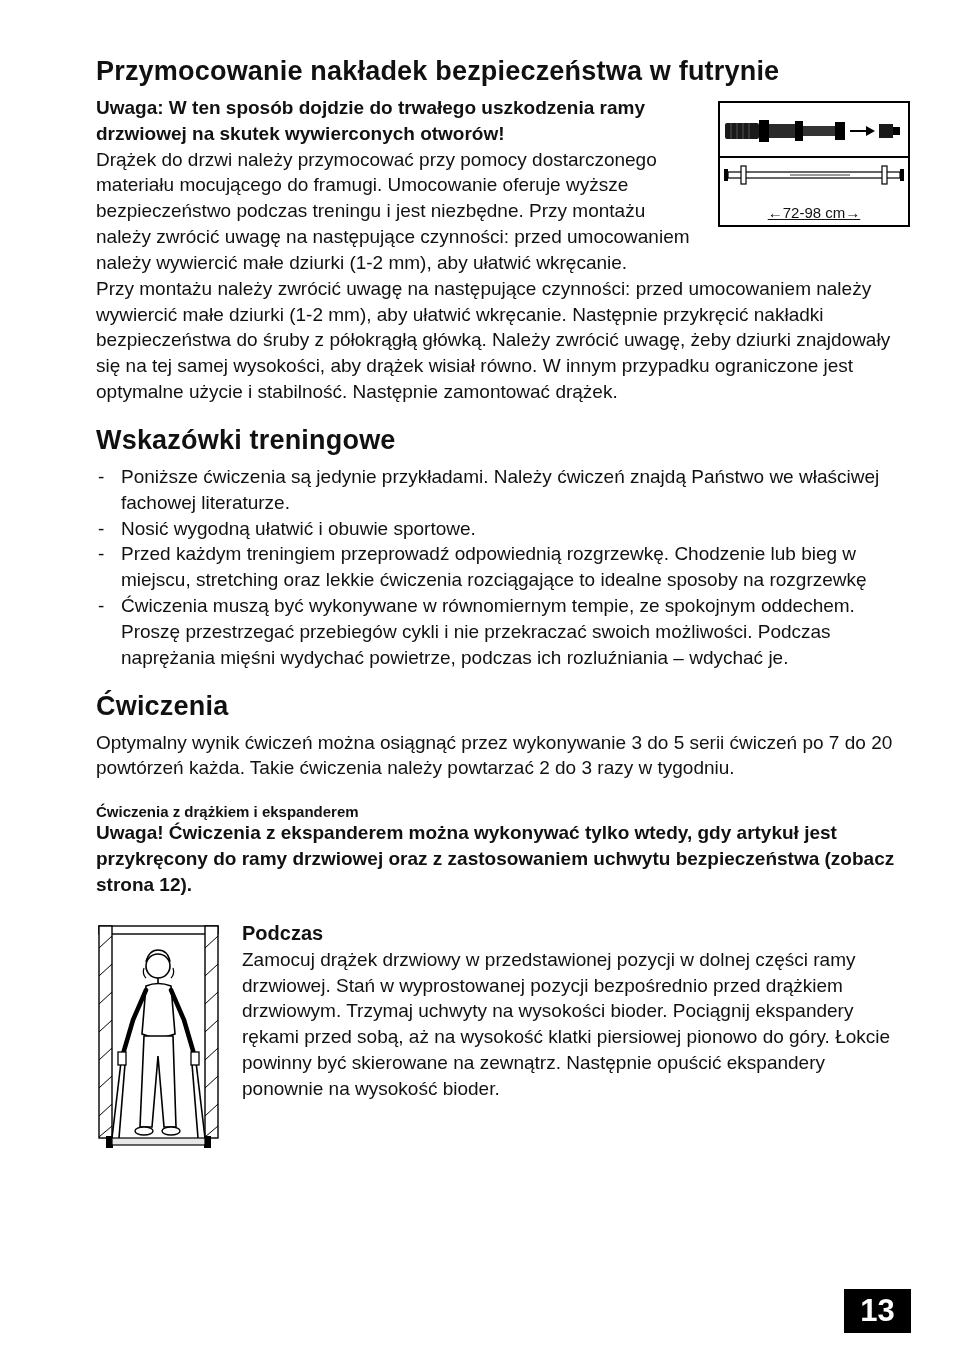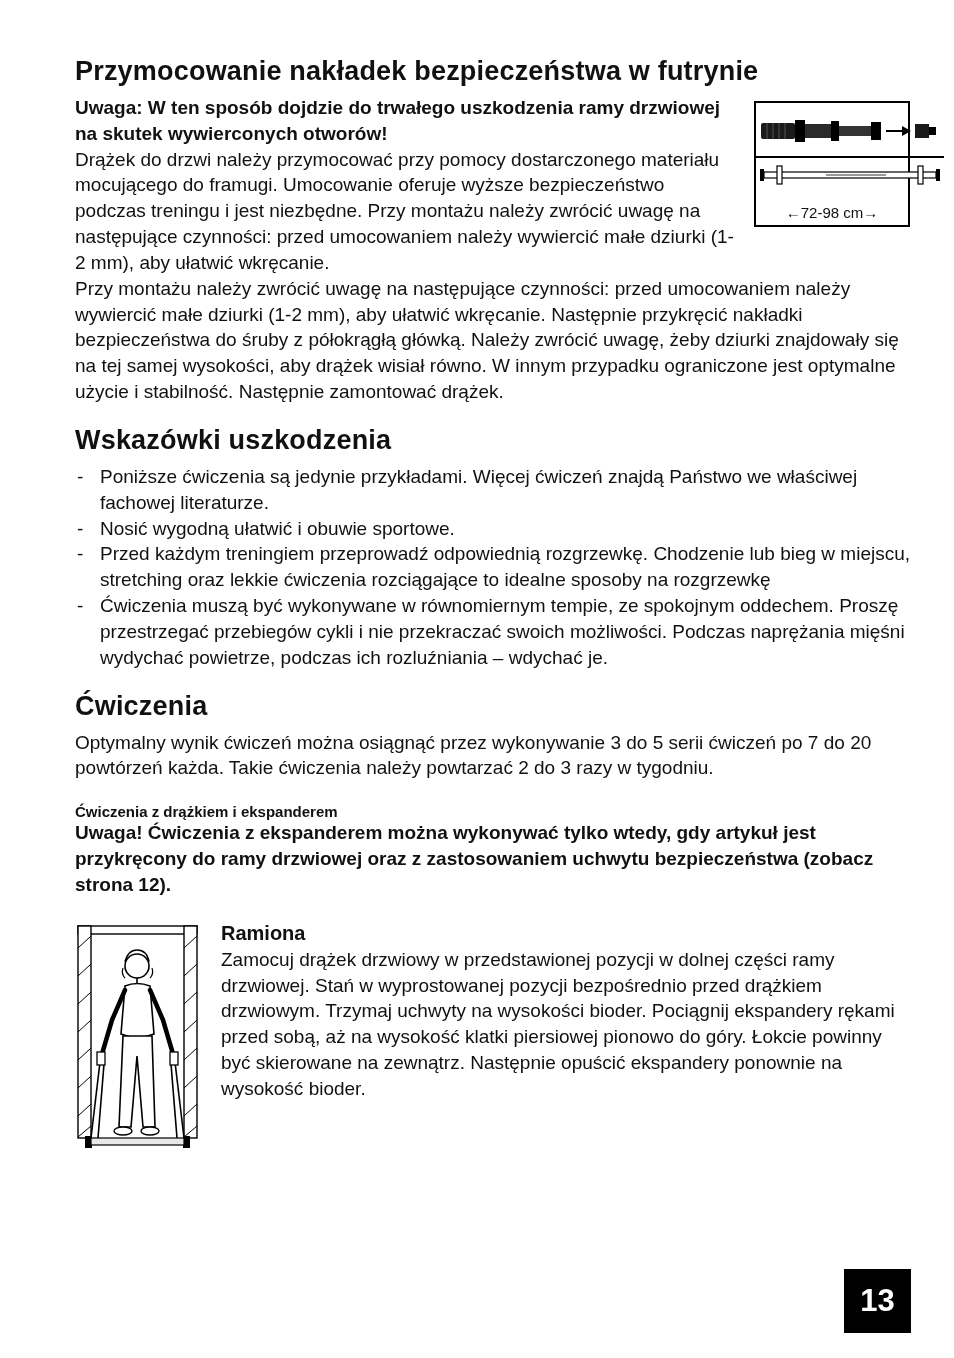--- a/index.html
+++ b/index.html
@@ -4,36 +4,37 @@
 <style>
   * { margin: 0; padding: 0; box-sizing: border-box; }
   html, body { background: #ffffff; }
   body {
     width: 954px; height: 1358px;
     position: relative;
     font-family: "Liberation Sans", sans-serif;
     color: #111111;
     overflow: hidden;
   }
-  .content { padding: 56px 44px 0 75px; }
+  .content { padding: 56px 44px 0 96px; }
   p, li { font-size: 19px; line-height: 1.36; }
   h1 { font-size: 27px; font-weight: 700; margin-bottom: 8px; letter-spacing: 0.2px; }
   h2 { font-size: 27px; font-weight: 700; margin: 20px 0 8px; letter-spacing: 0.2px; }
   h3 { font-size: 15px; font-weight: 700; margin-top: 22px; }
   h4 { font-size: 20px; font-weight: 700; margin-bottom: 2px; }
   .bold { font-weight: 700; }
   section { overflow: visible; }
 
   
   .bar-figure {
     float: right;
-    width: 156px;
+    width: 192px;
     margin: 6px 0 12px 20px;
     border: 2px solid #000;
     background: #fff;
+    text-decoration: underline;
   }
   .bar-figure svg { display: block; }
   .dim-label { text-align: center; font-size: 15px; padding: 1px 0 4px; }
 
   
   .dash-list { list-style: none; margin: 2px 0 6px; }
   .dash-list li { display: flex; }
   .dash-list .dash { flex: 0 0 25px; padding-left: 2px; }
   .dash-list .li-text { flex: 1 1 auto; }
 
@@ -43,21 +44,21 @@
 
   
   .arms-block { margin-top: 24px; overflow: hidden; }
   .person-figure { float: left; width: 126px; margin: 2px 20px 6px 0; background: #fff; }
   .person-figure svg { display: block; }
   .arms-text { overflow: hidden; }
 
   .page-number-badge {
     position: absolute;
     right: 43px; bottom: 25px;
-    width: 67px; height: 64px;
+    width: 67px; height: 44px;
     background: #000;
     color: #fff;
     display: flex; align-items: center; justify-content: center;
     font-size: 31px; font-weight: 700;
   }
 </style>
 </head>
 <body>
 
 <div class="content">
@@ -94,25 +95,25 @@
       </svg>
       <figcaption class="dim-label">←72-98 cm→</figcaption>
     </figure>
 
     <p class="bold">Uwaga: W ten sposób dojdzie do trwałego uszkodzenia ramy drzwiowej na skutek wywierconych otworów!</p>
     <p>Drążek do drzwi należy przymocować przy pomocy dostarczonego materiału mocującego do framugi. Umocowanie oferuje wyższe bezpieczeństwo podczas treningu i jest niezbędne. Przy montażu należy zwrócić uwagę na następujące czynności: przed umocowaniem należy wywiercić małe dziurki (1-2 mm), aby ułatwić wkręcanie.</p>
     <p>Przy montażu należy zwrócić uwagę na następujące czynności: przed umocowaniem należy wywiercić małe dziurki (1-2 mm), aby ułatwić wkręcanie. Następnie przykręcić nakładki bezpieczeństwa do śruby z półokrągłą główką. Należy zwrócić uwagę, żeby dziurki znajdowały się na tej samej wysokości, aby drążek wisiał równo. W innym przypadku ograniczone jest optymalne użycie i stabilność. Następnie zamontować drążek.</p>
   </section>
 
   <section>
-    <h2>Wskazówki uszkodzenia</h2>
+    <h2>Wskazówki treningowe</h2>
     <ul class="dash-list">
       <li>
         <span class="dash">-</span>
-        <span class="li-text">Poniższe ćwiczenia są jedynie przykładami. Więcej ćwiczeń znajdą Państwo we właściwej fachowej literaturze.</span>
+        <span class="li-text">Poniższe ćwiczenia są jedynie przykładami. Należy ćwiczeń znajdą Państwo we właściwej fachowej literaturze.</span>
       </li>
       <li>
         <span class="dash">-</span>
         <span class="li-text">Nosić wygodną ułatwić i obuwie sportowe.</span>
       </li>
       <li>
         <span class="dash">-</span>
         <span class="li-text">Przed każdym treningiem przeprowadź odpowiednią rozgrzewkę. Chodzenie lub bieg w miejscu, stretching oraz lekkie ćwiczenia rozciągające to idealne sposoby na rozgrzewkę</span>
       </li>
       <li>
@@ -155,21 +156,21 @@
           <path d="M50 66 L37 96 L27 130" fill="none" stroke="#000" stroke-width="4.5" stroke-linecap="round" stroke-linejoin="round"></path>
           <path d="M75 66 L88 96 L98 130" fill="none" stroke="#000" stroke-width="4.5" stroke-linecap="round" stroke-linejoin="round"></path>
           <rect x="22" y="128" width="8" height="13" fill="#fff" stroke="#000" stroke-width="1.3"></rect>
           <rect x="95" y="128" width="8" height="13" fill="#fff" stroke="#000" stroke-width="1.3"></rect>
           <path d="M48 112 L44 203 L56 203 L62 132 L68 203 L80 203 L77 112 Z" fill="#fff" stroke="#000" stroke-width="1.6"></path>
           <ellipse cx="48" cy="207" rx="9" ry="4" fill="#fff" stroke="#000" stroke-width="1.4"></ellipse>
           <ellipse cx="75" cy="207" rx="9" ry="4" fill="#fff" stroke="#000" stroke-width="1.4"></ellipse>
         </svg>
       </figure>
       <div class="arms-text">
-        <h4>Ramiona</h4>
+        <h4>Podczas</h4>
         <p>Zamocuj drążek drzwiowy w przedstawionej pozycji w dolnej części ramy drzwiowej. Stań w wyprostowanej pozycji bezpośrednio przed drążkiem drzwiowym. Trzymaj uchwyty na wysokości bioder. Pociągnij ekspandery rękami przed sobą, aż na wysokość klatki piersiowej pionowo do góry. Łokcie powinny być skierowane na zewnątrz. Następnie opuścić ekspandery ponownie na wysokość bioder.</p>
       </div>
     </div>
   </section>
 
 </div>
 
 <div class="page-number-badge">
   <span>13</span>
 </div>

